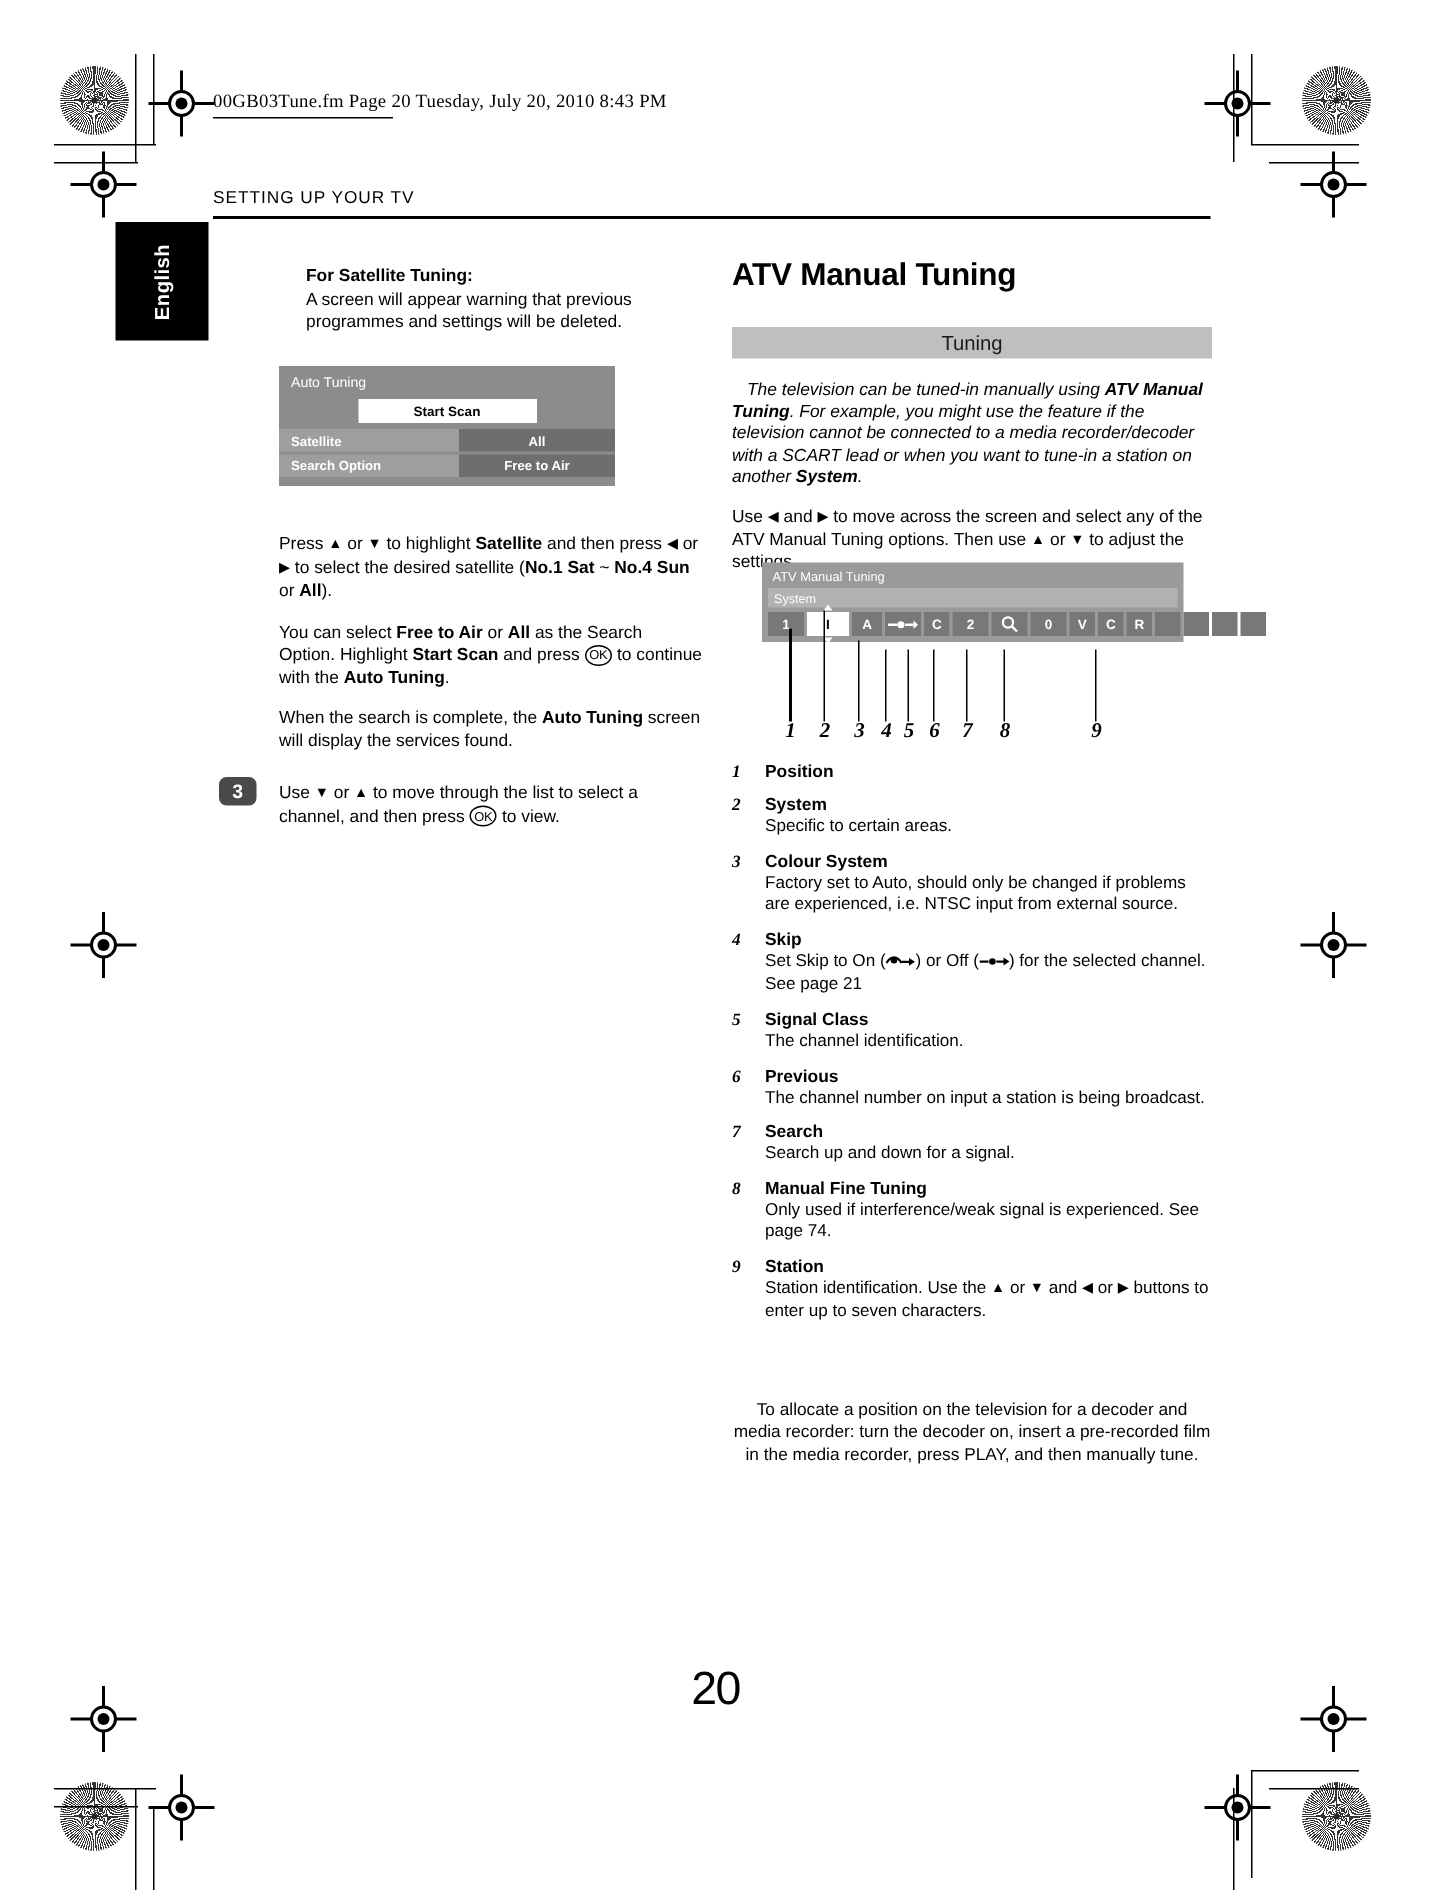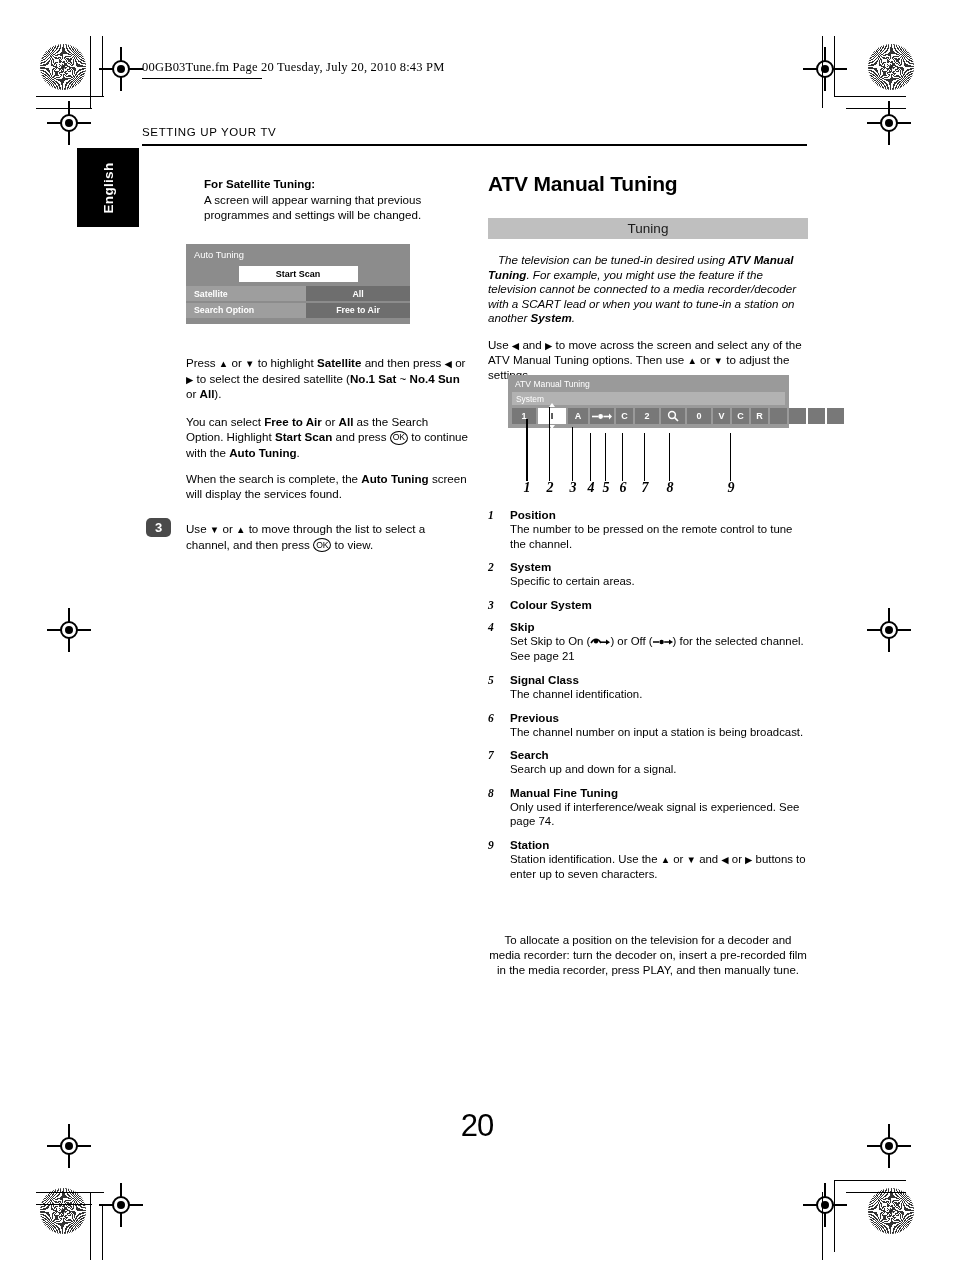--- a/index.html
+++ b/index.html
@@ -239,21 +239,21 @@
 
 <div class="runhead">SETTING UP YOUR TV</div>
 <div class="runrule"></div>
 
 <div class="lang-tab">
   <span>English</span>
 </div>
 
 <div class="col-left">
   <p class="heading-sm">For Satellite Tuning:</p>
-  <p class="body-txt" style="margin-top:1px;">A screen will appear warning that previous programmes and settings will be changed.</p>
+  <p class="body-txt" style="margin-top:1px;">A screen will appear warning that previous programmes and settings will be deleted.</p>
 </div>
 
 <div class="osd-auto">
   <div class="ttl">Auto Tuning</div>
   <div class="scanrow">
     <div class="scanbtn">Start Scan</div>
   </div>
   <div class="orow">
     <div class="olab">Satellite</div>
     <div class="oval">All</div>
@@ -282,21 +282,21 @@
 <div class="step-txt body-txt">
   <span>Use </span><span class="arw">▼</span><span> or </span><span class="arw">▲</span><span> to move through the list to select a channel, and then press </span><span class="okkey">OK</span><span> to view.</span>
 </div>
 
 <div class="col-right">
   <h1 class="page-title">ATV Manual Tuning</h1>
   <div class="sect-bar">
     <span>Tuning</span>
   </div>
   <p class="body-txt ital" style="text-indent:10px;line-height:14.6px;">
-    <span>The television can be tuned-in desired using </span><span class="b">ATV Manual Tuning</span><span>. For example, you might use the feature if the television cannot be connected to a media recorder/decoder with a SCART lead or when you want to tune-in a station on another </span><span class="b">System</span><span>.</span>
+    <span>The television can be tuned-in manually using </span><span class="b">ATV Manual Tuning</span><span>. For example, you might use the feature if the television cannot be connected to a media recorder/decoder with a SCART lead or when you want to tune-in a station on another </span><span class="b">System</span><span>.</span>
   </p>
   <p class="body-txt" style="line-height:14.6px;">
     <span>Use </span><span class="arw">◀</span><span> and </span><span class="arw">▶</span><span> to move across the screen and select any of the ATV Manual Tuning options. Then use </span><span class="arw">▲</span><span> or </span><span class="arw">▼</span><span> to adjust the settings.</span>
   </p>
 </div>
 
 <div class="osd-atv">
   <div class="atv-ttl">ATV Manual Tuning</div>
   <div class="atv-sys">System</div>
   <div class="cells">
@@ -357,36 +357,36 @@
   <span class="cnum" style="left:223px;">9</span>
 </div>
 
 <div class="nlist">
 
   <div class="nrow">
     <div class="nhead">
         <span class="nnum">1</span>
         <span class="nttl">Position</span>
       </div>
-    <div class="nbody">The number to be pressed on the remote control to tune the channel.</div>
   </div>
 
   <div class="nrow">
     <div class="nhead">
         <span class="nnum">2</span>
         <span class="nttl">System</span>
       </div>
     <div class="nbody">Specific to certain areas.</div>
   </div>
 
   <div class="nrow">
     <div class="nhead">
         <span class="nnum">3</span>
         <span class="nttl">Colour System</span>
       </div>
+    <div class="nbody">Factory set to Auto, should only be changed if problems are experienced, i.e. NTSC input from external source.</div>
   </div>
 
   <div class="nrow">
     <div class="nhead">
         <span class="nnum">4</span>
         <span class="nttl">Skip</span>
       </div>
     <div class="nbody">
       <span>Set Skip to On (</span><span class="skip-on"><svg width="20" height="9" viewBox="0 0 20 9">
             <path d="M1 6 C4 1, 8 1, 11 6" fill="none" stroke="#000" stroke-width="1.5"></path>

